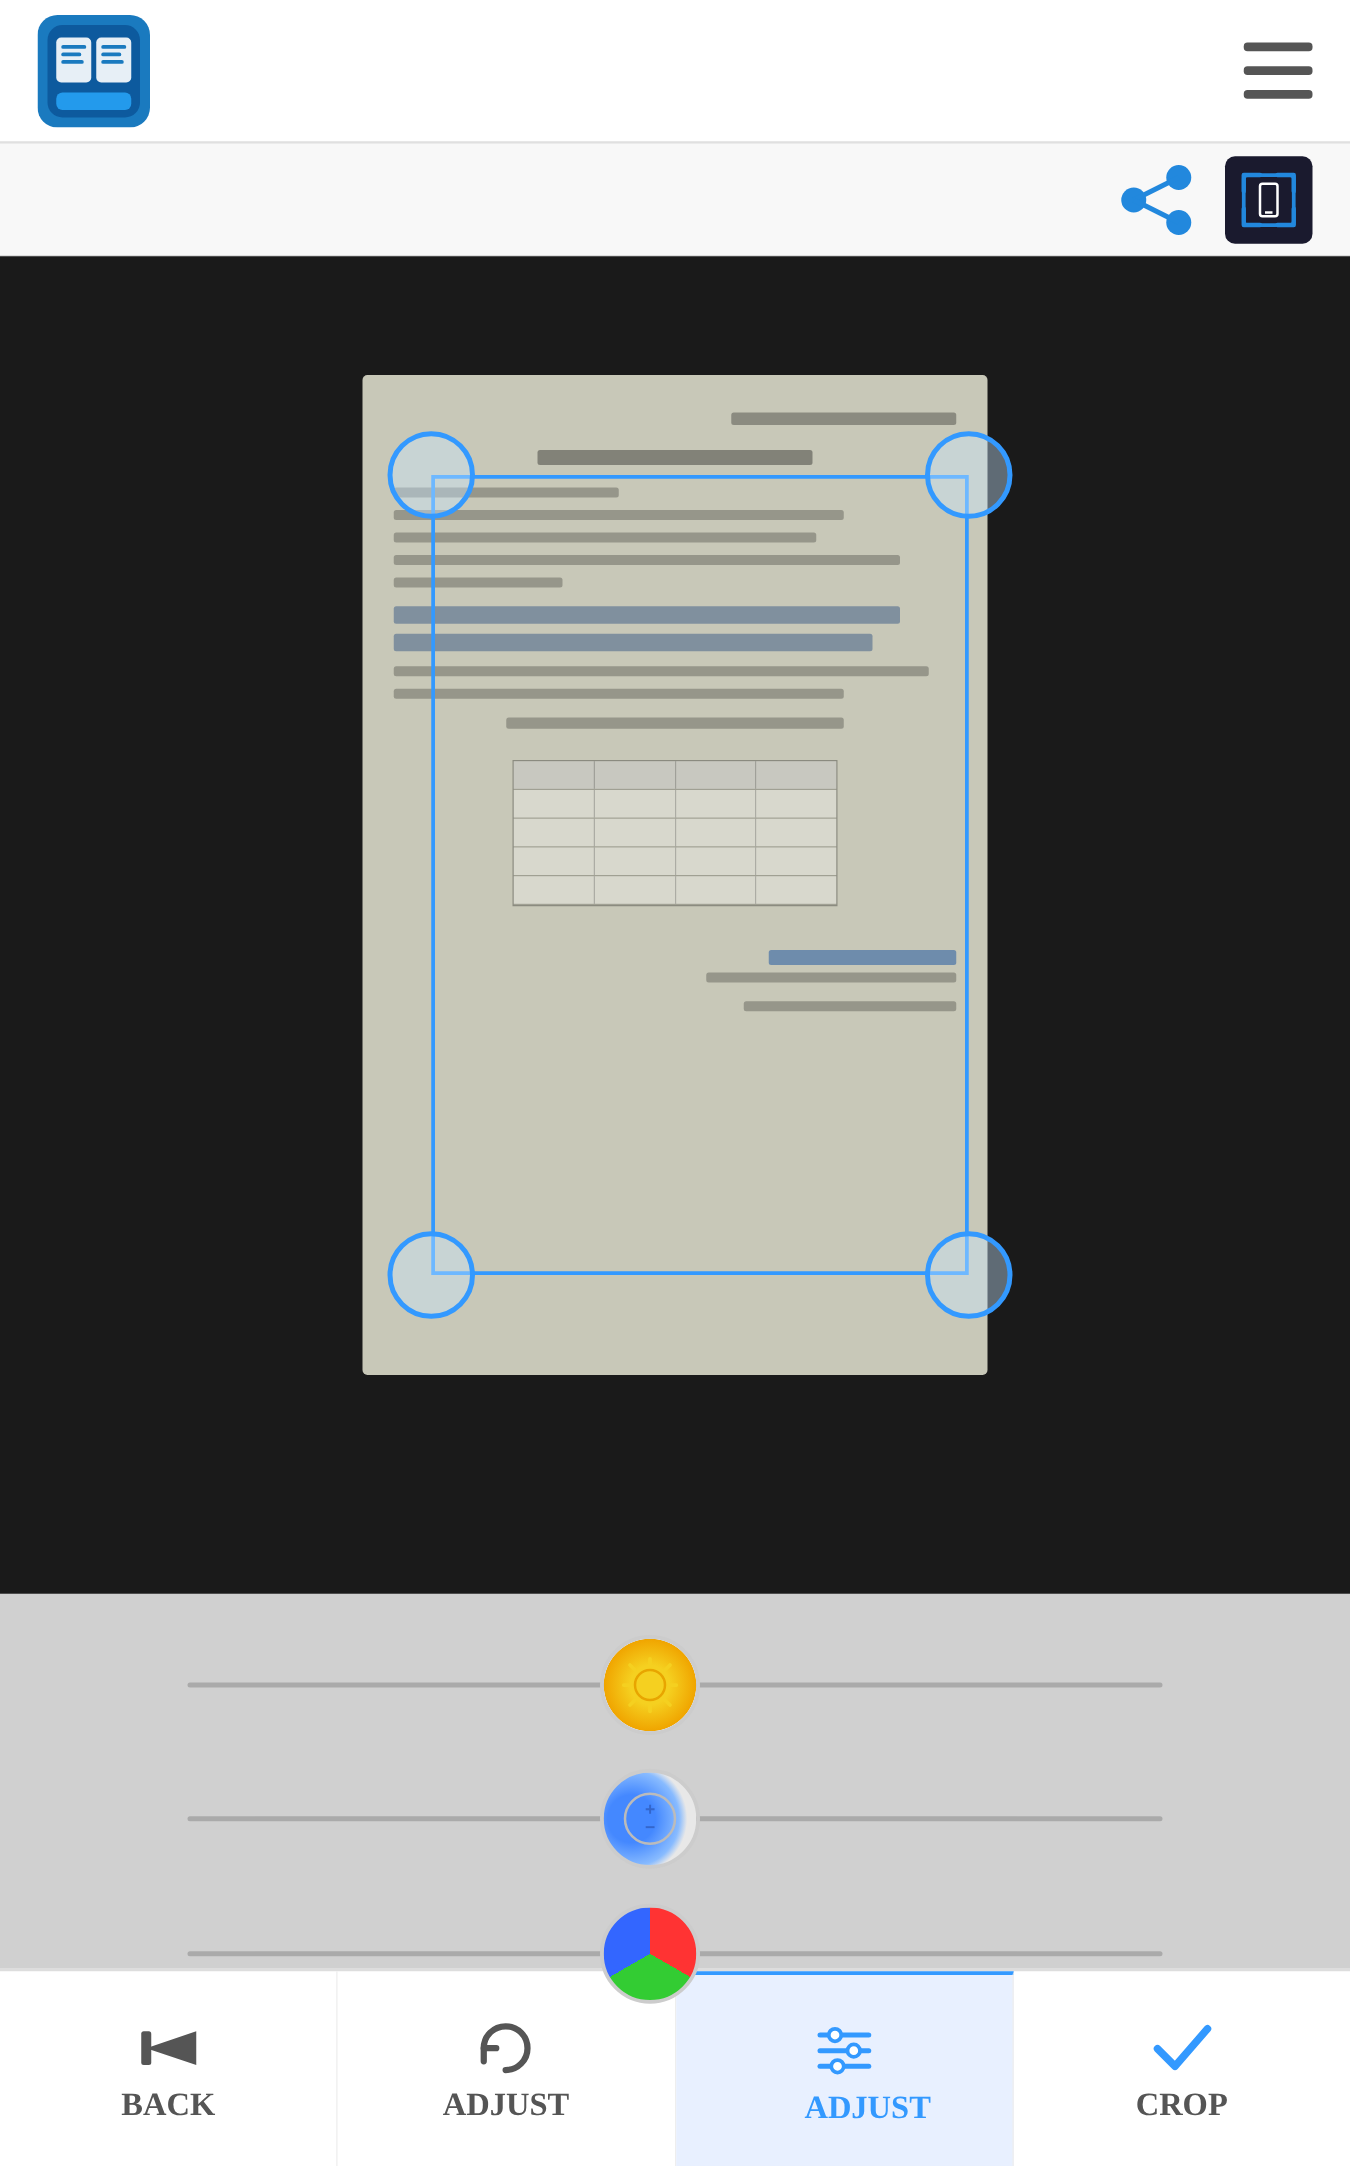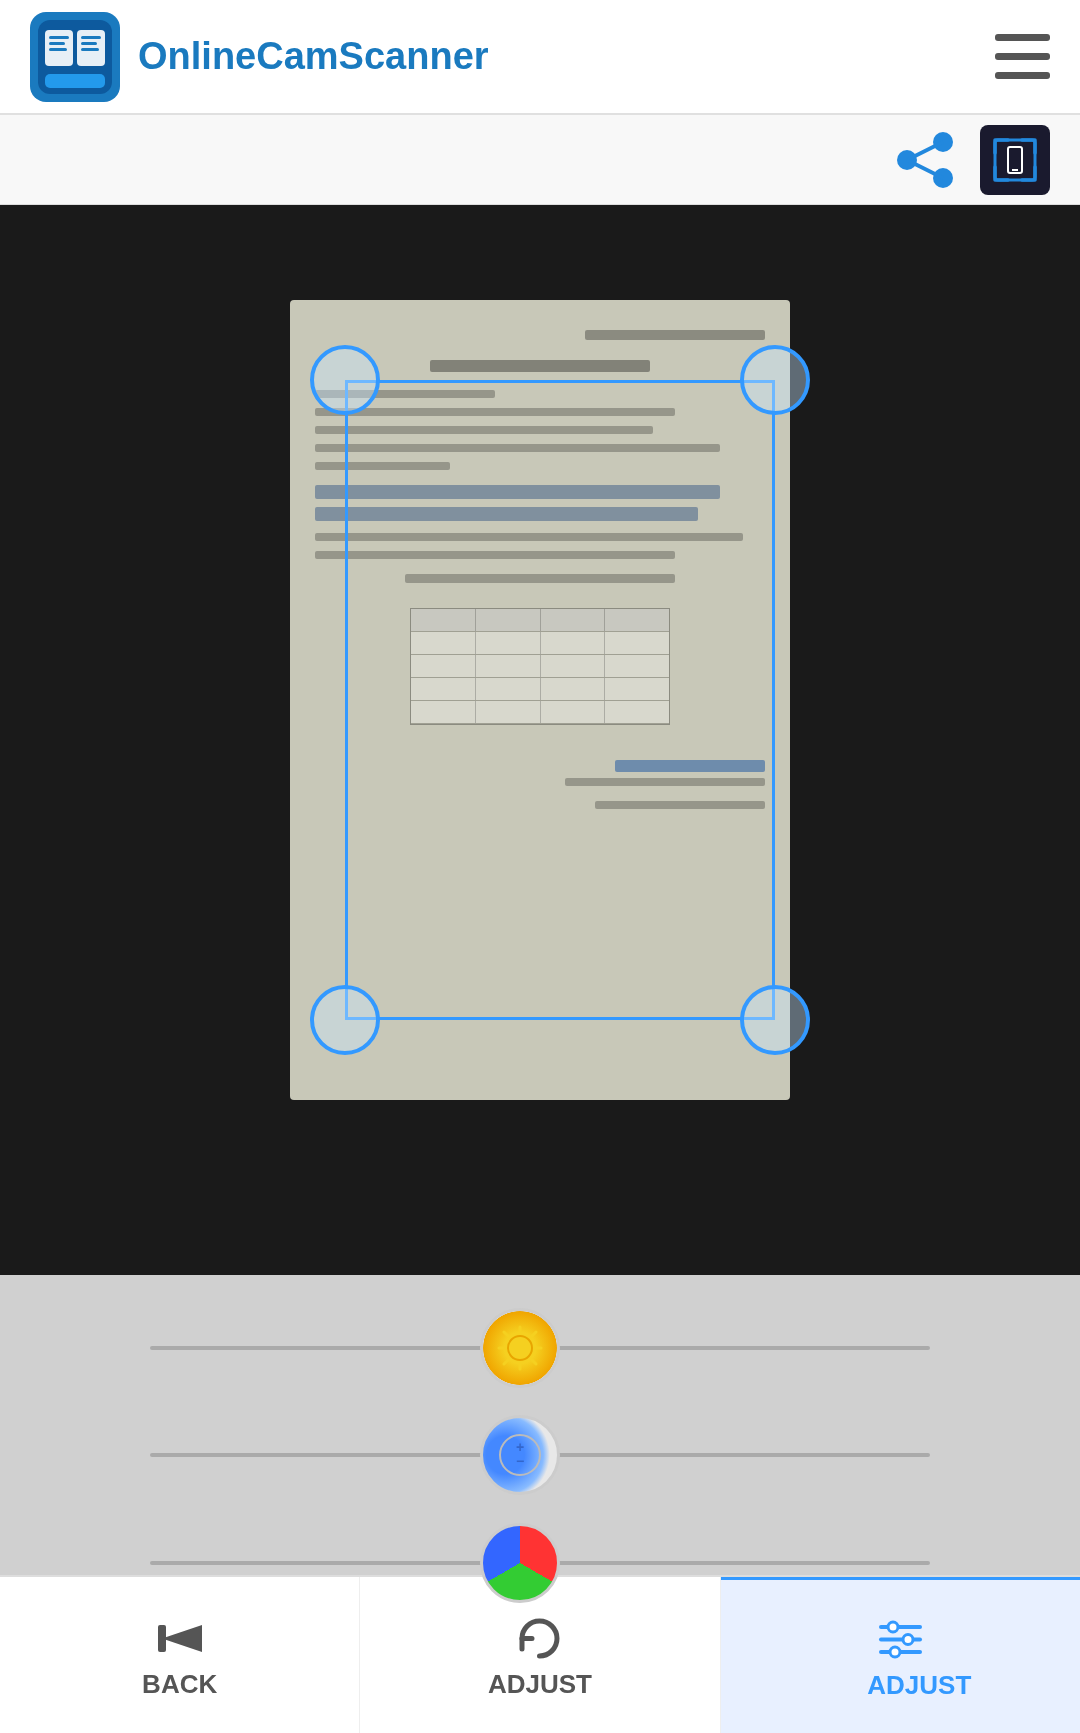--- a/index.html
+++ b/index.html
@@ -259,20 +259,21 @@
     }
     .nav-item {
       flex: 1;
       display: flex;
       flex-direction: column;
       align-items: center;
       justify-content: center;
       gap: 3px;
       cursor: pointer;
       border-right: 1px solid #eee;
+      font-family: Liberation Serif, serif;
     }
     .nav-item:last-child { border-right: none; }
     .nav-item.active {
       background: #e8f0ff;
       border-top: 3px solid #3399ff;
     }
     .nav-icon {
       width: 55px;
       height: 55px;
       display: flex;
@@ -316,21 +317,20 @@
       <rect x="15" y="18" width="28" height="36" rx="4" fill="#ffffff" opacity="0.9"></rect>
       <rect x="19" y="24" width="20" height="3" rx="1.5" fill="#1a7abf"></rect>
       <rect x="19" y="30" width="16" height="3" rx="1.5" fill="#1a7abf"></rect>
       <rect x="19" y="36" width="18" height="3" rx="1.5" fill="#1a7abf"></rect>
       <rect x="47" y="18" width="28" height="36" rx="4" fill="#ffffff" opacity="0.9"></rect>
       <rect x="51" y="24" width="20" height="3" rx="1.5" fill="#1a7abf"></rect>
       <rect x="51" y="30" width="16" height="3" rx="1.5" fill="#1a7abf"></rect>
       <rect x="51" y="36" width="18" height="3" rx="1.5" fill="#1a7abf"></rect>
       <rect x="15" y="62" width="60" height="14" rx="5" fill="#29aaff" opacity="0.8"></rect>
     </svg>
-    <span class="logo-text">OnlineCamScanner</span>
   </div>
   <div class="hamburger-icon">
     <span></span>
     <span></span>
     <span></span>
   </div>
 </div>
 
 <div class="toolbar-area">
 
@@ -493,14 +493,23 @@
         <line x1="8" y1="40" x2="47" y2="40" stroke="#3399ff" stroke-width="4" stroke-linecap="round"></line>
         <circle cx="20" cy="15" r="5" fill="#ffffff" stroke="#3399ff" stroke-width="3"></circle>
         <circle cx="35" cy="27.5" r="5" fill="#ffffff" stroke="#3399ff" stroke-width="3"></circle>
         <circle cx="22" cy="40" r="5" fill="#ffffff" stroke="#3399ff" stroke-width="3"></circle>
       </svg>
     </div>
     <span class="nav-label">ADJUST</span>
   </div>
 
 
+  <div class="nav-item">
+    <div class="nav-icon">
+      <svg width="55" height="55" viewBox="0 0 55 55" xmlns="http://www.w3.org/2000/svg">
+
+        <polyline points="8,28 22,42 48,12" fill="none" stroke="#3399ff" stroke-width="6" stroke-linecap="round" stroke-linejoin="round"></polyline>
+      </svg>
+    </div>
+    <span class="nav-label">CROP</span>
+  </div>
 
 </div>
 
 </body></html>

